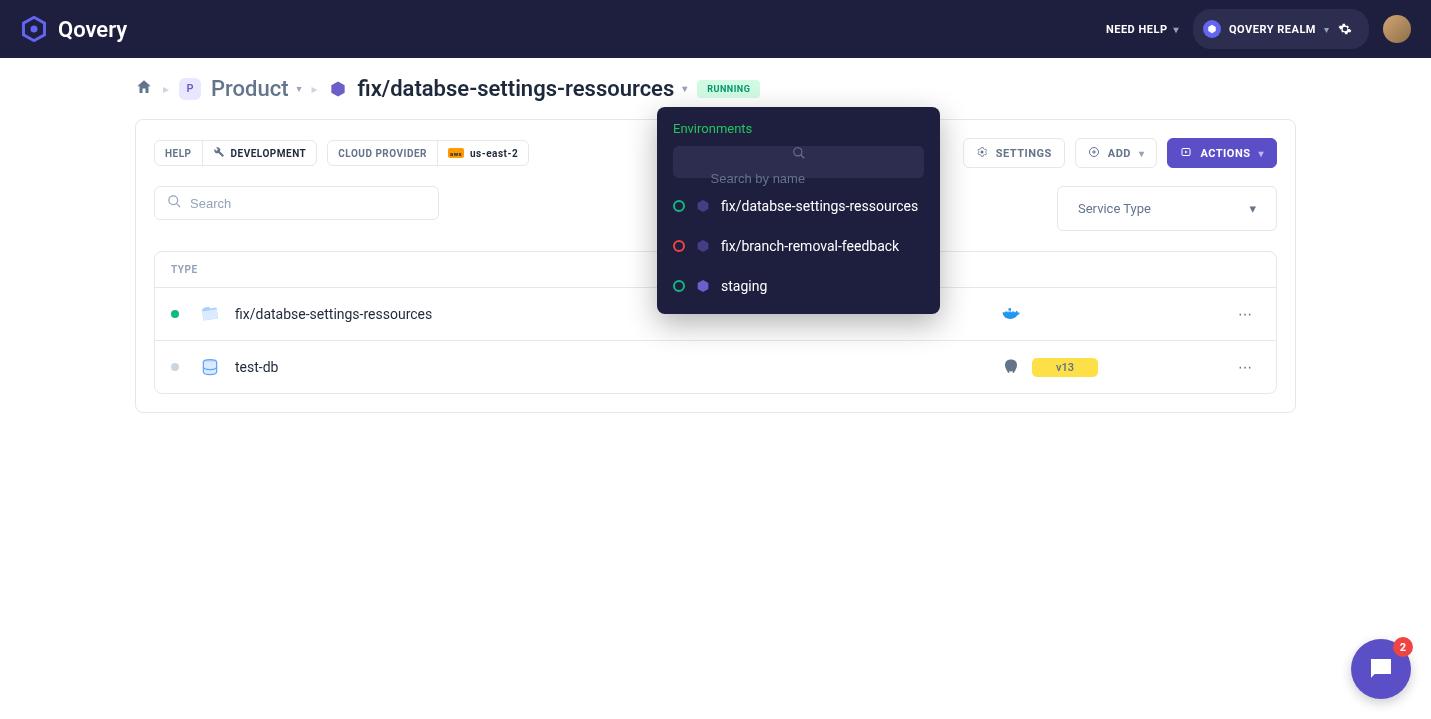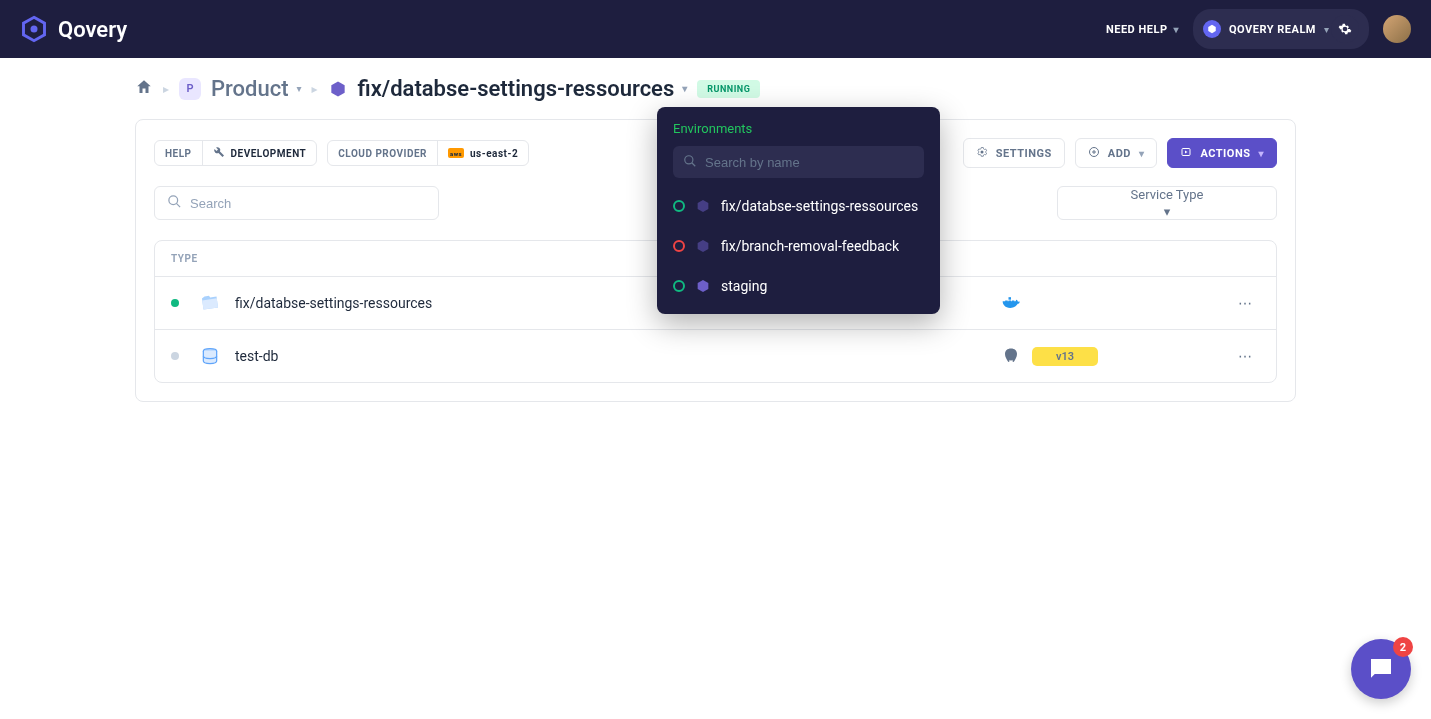--- a/index.html
+++ b/index.html
@@ -42,21 +42,21 @@
 
 .actions { display: flex; gap: 10px; }
 .btn { border-radius: 6px; padding: 0 12px; height: 30px; display: flex; align-items: center; gap: 8px; font-size: 11px; font-weight: 700; letter-spacing: 0.5px; cursor: pointer; }
 .btn-light { border: 1px solid #e5e7eb; color: #64748b; background: #fff; }
 .btn-primary { background: #5b4fc8; color: #fff; border: 1px solid #5b4fc8; }
 
 .card-row2 { display: flex; justify-content: space-between; margin-top: 18px; gap: 12px; }
 .search-box { flex: none; width: 285px; border: 1px solid #e5e7eb; border-radius: 6px; height: 34px; display: flex; align-items: center; padding: 0 12px; gap: 8px; }
 .search-box input { border: none; outline: none; flex: 1; font-size: 13px; color: #1e293b; background: transparent; }
 .search-box input::placeholder { color: #94a3b8; }
-.select-box { width: 220px; border: 1px solid #e5e7eb; border-radius: 6px; height: 34px; display: flex; align-items: center; justify-content: space-between; padding: 0 20px; cursor: pointer; color: #64748b; font-size: 13px; flex-direction: column; }
+.select-box { width: 220px; border: 1px solid #e5e7eb; border-radius: 6px; height: 45px; display: flex; align-items: center; justify-content: space-between; padding: 0 20px; cursor: pointer; color: #64748b; font-size: 13px; }
 
 
 .table { border: 1px solid #e5e7eb; border-radius: 8px; margin-top: 20px; overflow: hidden; }
 .thead { display: flex; padding: 12px 16px; font-size: 10px; font-weight: 700; letter-spacing: 0.5px; color: #94a3b8; }
 .col-service { flex: 1; }
 .col-type { width: 260px; }
 .trow { display: flex; align-items: center; padding: 14px 16px; border-top: 1px solid #e5e7eb; }
 .status-dot { width: 8px; height: 8px; border-radius: 50%; margin-right: 20px; }
 .dot-green { background: #10b981; }
 .dot-grey { background: #cbd5e1; }
@@ -66,21 +66,21 @@
 .svc-name { flex: 1; font-size: 14px; color: #1e293b; cursor: pointer; }
 .type-icon { width: 22px; height: 22px; display: flex; align-items: center; justify-content: center; }
 .docker-icon { color: #2496ed; }
 .pg-icon { color: #64748b; }
 .version-badge { background: #fde047; color: #64748b; font-size: 11px; font-weight: 600; padding: 3px 24px; border-radius: 5px; margin-left: 10px; }
 .row-menu { margin-left: auto; cursor: pointer; color: #64748b; padding: 4px 8px; }
 
 
 .dropdown { position: absolute; top: 107px; left: 657px; width: 283px; background: #1e1e3f; border-radius: 8px; padding: 14px 0 8px; z-index: 50; box-shadow: 0 10px 30px rgba(0,0,0,0.3); }
 .dd-title { color: #22c55e; font-size: 13px; padding: 0 16px 10px; }
-.dd-search { margin: 0 16px 8px; background: #2d2d50; border-radius: 6px; height: 32px; display: flex; align-items: center; padding: 0 10px; gap: 8px; }
+.dd-search { margin: 0 16px 8px; background: #2d2d50; border-radius: 6px; height: 32px; display: flex; align-items: center; padding: 0 10px; gap: 8px; flex-direction: column; }
 .dd-search input { background: transparent; border: none; outline: none; color: #fff; font-size: 13px; flex: 1; }
 .dd-search input::placeholder { color: #64748b; }
 .dd-item { display: flex; align-items: center; gap: 10px; padding: 12px 16px; cursor: pointer; color: #fff; font-size: 14px; }
 .dd-dot { width: 12px; height: 12px; border-radius: 50%; border: 2px solid; flex-shrink: 0; }
 .dd-dot.g { border-color: #10b981; }
 .dd-dot.r { border-color: #ef4444; }
 .dd-hex { width: 16px; height: 16px; flex-shrink: 0; }
 .dd-hex.faded { opacity: 0.5; }
 .dd-name { white-space: nowrap; overflow: hidden; text-overflow: clip; }
 

